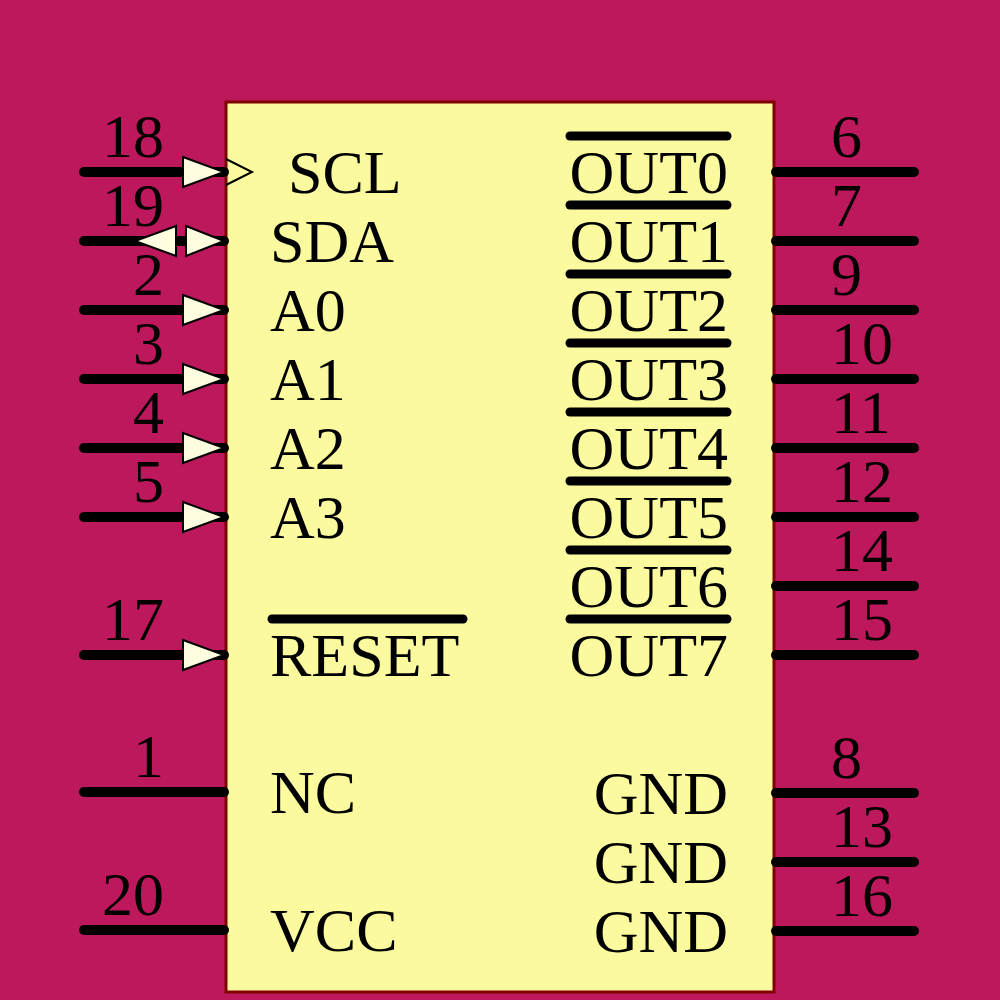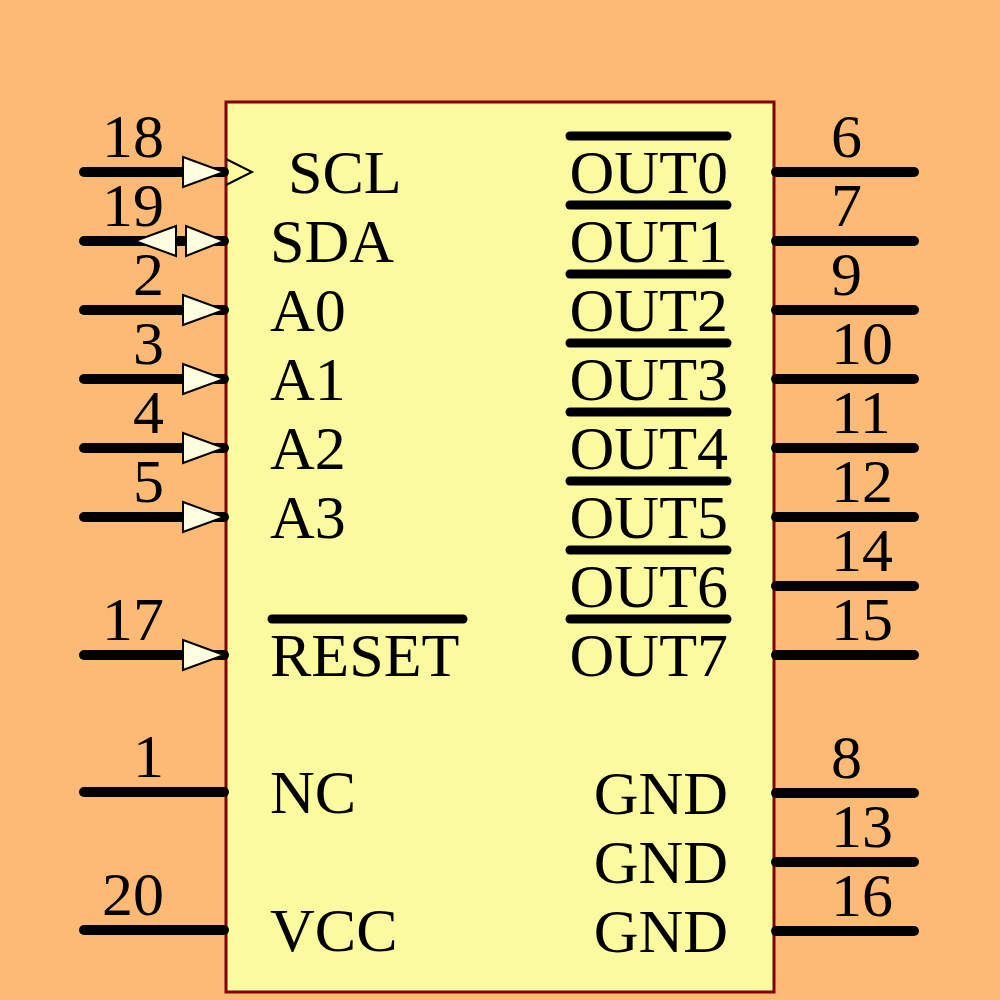--- a/index.html
+++ b/index.html
@@ -1,19 +1,19 @@
 <!DOCTYPE html>
 <html style="--body-fill: #FCFA9F; --body-border: #800000; --wire: #000000; --arrow-fill: #FEFDE0; --text: #000000;"><head>
 <meta charset="utf-8">
 <style>
   html,body{margin:0;padding:0;background:#ffffff;}
   .stage{
     position:relative;
     width:1000px;height:1000px;
-    background:#fdba74;
+    background:#be185d;
     overflow:hidden;
     font-family:"Liberation Serif", serif;
   }
   svg{display:block;}
   .body-rect{
     fill:var(--body-fill,#FCFA9F);
     stroke:var(--body-border,#800000);
     stroke-width:3;
   }
   .wire{

